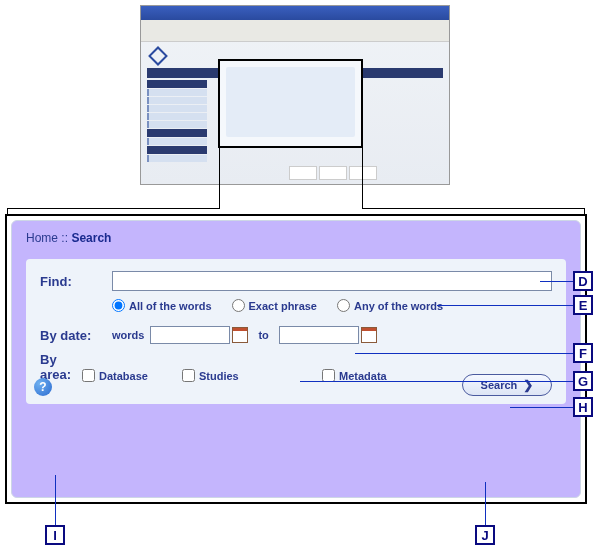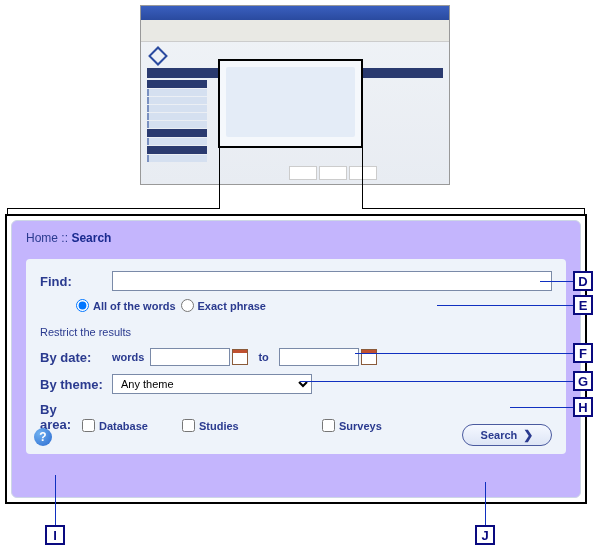--- a/index.html
+++ b/index.html
@@ -183,23 +183,23 @@
   }
   .find-input {
     flex: 1;
     height: 20px;
     border: 1px solid #7a8aa8;
     background: #fff;
     padding: 0 4px;
     font-size: 11px;
   }
   .radio-row {
-    margin-left: 36px;
-    display: flex;
-    gap: 5px;
+    margin-left: 72px;
+    display: flex;
+    gap: 20px;
     align-items: center;
     color: #2a3a8f;
     margin-bottom: 14px;
   }
   .radio-row label {
     display: flex;
     align-items: center;
     gap: 4px;
     font-weight: bold;
     font-size: 11px;
@@ -388,55 +388,52 @@
 
       <div class="radio-row">
         <label>
           <input type="radio" name="m" checked="" style="">
           <span>All of the words</span>
         </label>
         <label>
           <input type="radio" name="m" style="">
           <span>Exact phrase</span>
         </label>
-      </div>
-
-      <div class="restrict-head">Restrict the results</div>
+        <label>
+          <input type="radio" name="m" style="">
+          <span>Any of the words</span>
+        </label>
+      </div>
+
 
       <div class="row">
         <div class="label">By date:</div>
         <span style="color:#2a3a8f;font-weight:bold;margin-right:6px;">words</span>
         <input class="date-input" type="text" value="" style="">
         <span class="cal-icon"></span>
         <span class="to-label">to</span>
         <input class="date-input" type="text" value="" style="">
         <span class="cal-icon"></span>
       </div>
 
-      <div class="row">
-        <div class="label">By theme:</div>
-        <select class="theme-select">
-          <option>Any theme</option>
-        </select>
-      </div>
 
       <div class="row" style="align-items:flex-end;">
         <div class="label">By area:</div>
         <div class="area-grid">
           <label>
               <input type="checkbox" style="">
               <span>Database</span>
             </label>
           <label>
               <input type="checkbox" style="">
               <span>Studies</span>
             </label>
           <label>
               <input type="checkbox" style="">
-              <span>Surveys</span>
+              <span>Metadata</span>
             </label>
         </div>
       </div>
 
       <div class="help-icon">?</div>
 
       <div class="search-btn">
         <span>Search</span>
         <span class="chev">❯</span>
       </div>

